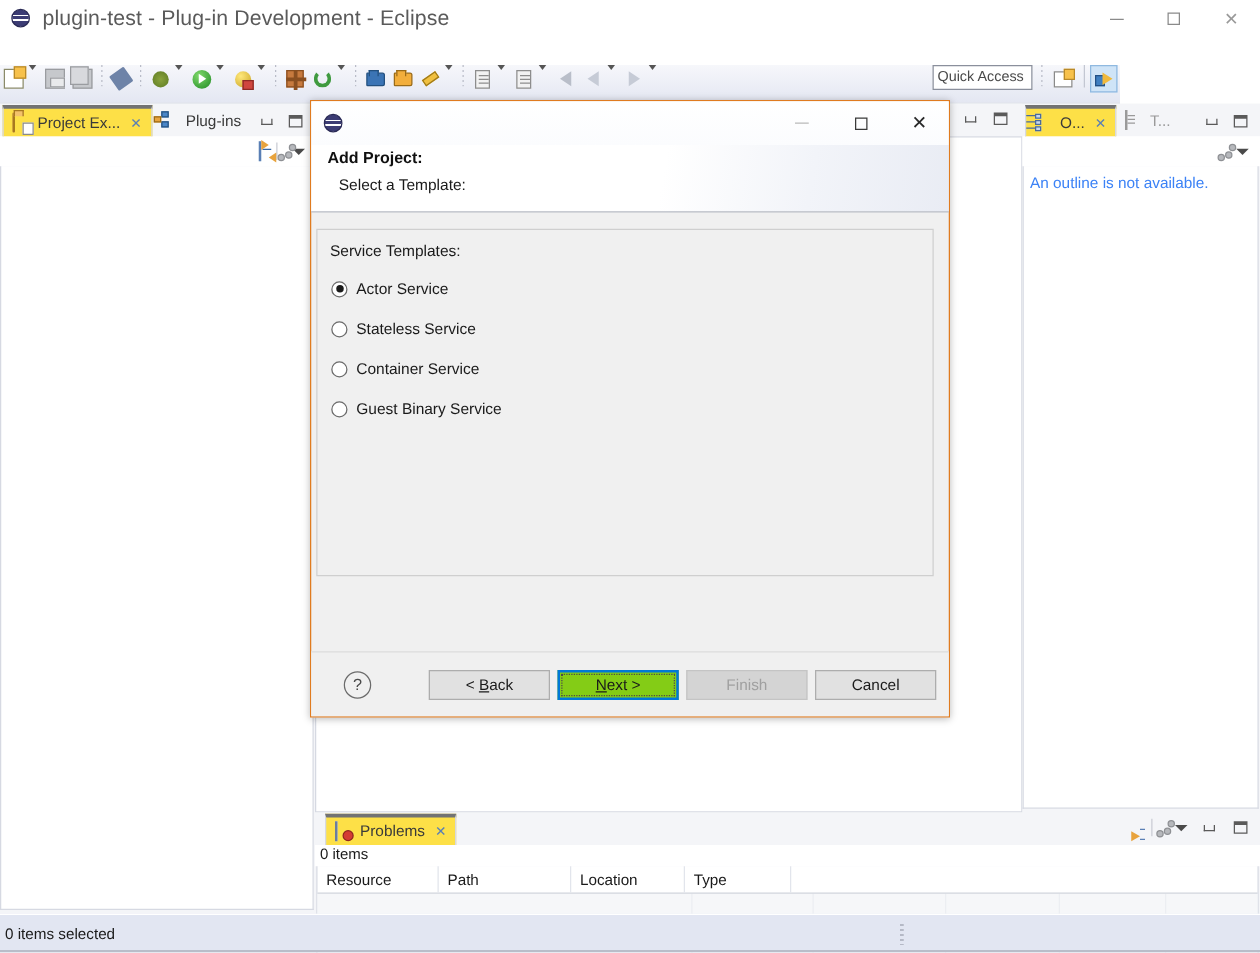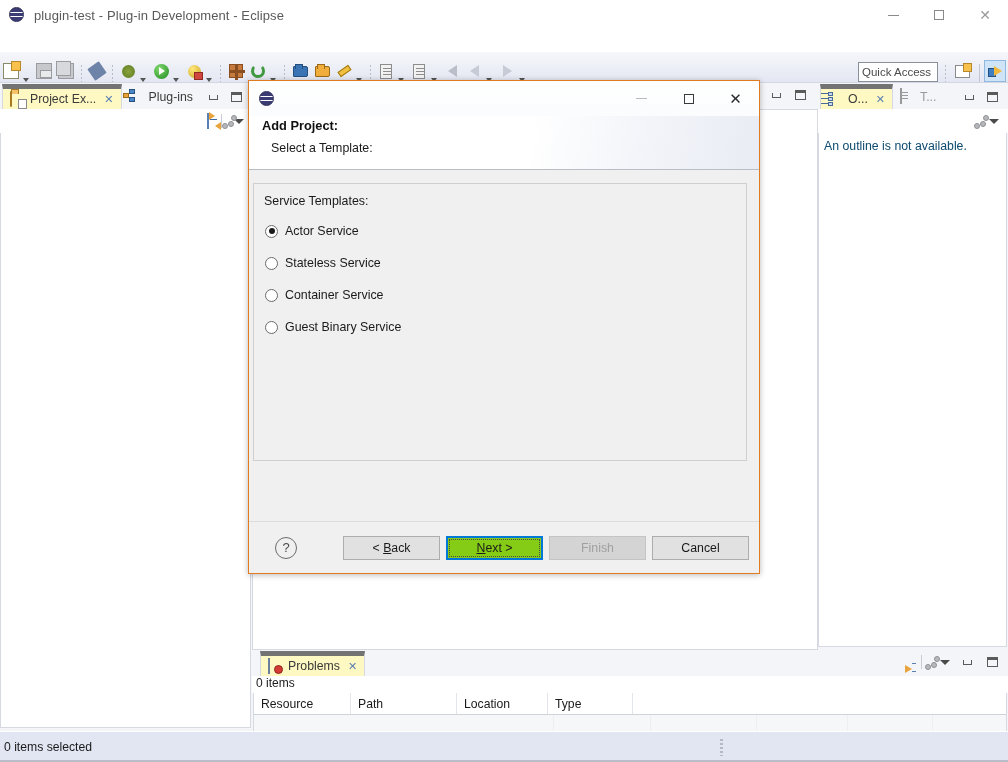--- a/index.html
+++ b/index.html
@@ -18,44 +18,44 @@
     position: absolute; top: 0; left: 0; width: 1008px; height: 31px;
     background: #ffffff; border-bottom: 1px solid #ffffff;
     display: flex; align-items: center;
   }
   .tb-icon { margin-left: 9px; width: 16px; height: 16px; position: relative; }
   .eclipse-globe {
     width: 15px; height: 15px; border-radius: 50%;
     background: linear-gradient(#3c3c74 0 28%, #ffffff 28% 38%, #3c3c74 38% 58%, #ffffff 58% 68%, #3c3c74 68% 100%);
     border: 1px solid #2a2a55;
   }
-  .tb-title { margin-left: 9px; font-size: 13px; color: #5a5a5a; letter-spacing:.1px; }
+  .tb-title { margin-left: 9px; font-size: 17px; color: #5a5a5a; letter-spacing:.1px; }
   .tb-ctrls { margin-left: auto; display: flex; height: 31px; }
   .tb-btn {
     width: 46px; height: 31px; display: flex; align-items: center; justify-content: center;
     color: #7a7a7a; font-size: 13px;
   }
   .gl-min { width: 11px; height: 1px; background: #8a8a8a; }
   .gl-max { width: 10px; height: 10px; border: 1px solid #8a8a8a; }
   .gl-cls { font-size: 14px; color: #9a9a9a; line-height: 1; }
 
   
   .menubar {
     position: absolute; top: 31px; left: 0; width: 1008px; height: 21px;
     background: #ffffff; display: flex; align-items: center; padding-left: 6px;
   }
   .menu-item {
     padding: 2px 8px; font-size: 12.3px; color: #4a4a4a; cursor: default;
   }
 
   
   .toolbar {
-    position: absolute; top: 52px; left: 0; width: 1008px; height: 31px;
+    position: absolute; top: 52px; left: 0; width: 896px; height: 31px;
     background: linear-gradient(#f6f7fb, #eceef6 55%, #e4e7f2);
-    display: flex; align-items: flex-end; padding-left: 0;
+    display: flex; align-items: flex-start; padding-left: 0;
     border-bottom: 1px solid #d3d7e3;
   }
   .tbtn { width: 22px; height: 22px; display: flex; align-items: center; justify-content: center; position: relative; }
   .caret { width: 0; height: 0; border-left: 3.5px solid transparent; border-right: 3.5px solid transparent;
            border-top: 4px solid #555; margin: 0 4px 0 1px; }
   .tsep { width: 1px; height: 17px; margin: 0 4px;
           background: repeating-linear-gradient(#b9bcc8 0 2px, transparent 2px 4px); }
 
   
   .g { width: 16px; height: 16px; position: relative; display: inline-block; }
@@ -105,21 +105,21 @@
   .g-plugdev:after{content:"";position:absolute;right:0;top:0;width:0;height:0;
     border-top:5.5px solid transparent;border-bottom:5.5px solid transparent;border-left:8px solid #f0b93c;}
   .vsep-solid { width:1px;height:18px;background:#c3c7d2;margin:0 4px; }
 
   
   .workbench { position: absolute; top: 83px; left: 0; width: 1008px; height: 648px; background: #f4f5f8; }
   .vtab {
     height: 25px; display: flex; align-items: center; gap: 5px; padding: 0 7px;
     font-size: 12.3px; color: #3a3a3a; position: relative;
   }
-  .vtab.active { background: #fef9c3; border-top: 5px solid #737373; border-left: 1px solid #d6d9e2; border-right:1px solid #d6d9e2; }
+  .vtab.active { background: #fde047; border-top: 3px solid #737373; border-left: 1px solid #d6d9e2; border-right:1px solid #d6d9e2; }
   .vtab.inactive { color: #3a3a3a; }
   .vtab .close-x { font-size: 11px; color: #5a7fb5; margin-left: 3px; }
   .vtab-icon { width: 15px; height: 15px; position: relative; flex-shrink: 0; }
 
   .ic-projexp { width:14px;height:13px;background:#f3c26b;border:1px solid #a8791f;border-radius:1px; }
   .ic-projexp:before{content:"";position:absolute;left:1px;top:-3px;width:6px;height:4px;background:#f3c26b;border:1px solid #a8791f;border-bottom:none;}
   .ic-projexp:after{content:"";position:absolute;right:-2px;bottom:-2px;width:7px;height:8px;background:#fff;border:1px solid #8a8a8a;}
   .ic-plugins { width:15px;height:13px;position:relative; }
   .ic-plugins i { position:absolute;width:6px;height:5px;background:#4a86c8;border:1px solid #26527f; }
   .ic-plugins i:nth-child(1){left:0;top:0;}
@@ -172,21 +172,21 @@
   .editor-ctrls { position:absolute; right:10px; top:4px; display:flex; gap:8px; }
   .editor-body { position:absolute; top:26px; left:0; width:566px; height:541px; background:#ffffff;
       border:1px solid #d6d9e2; }
 
   
   .right-panel { position:absolute; left:818px; top:0; width:190px; height:567px; background:#f4f5f8; }
   .right-tabs { display:flex; align-items:flex-end; height:26px; padding-left:2px; }
   .right-toolrow { height:24px; display:flex;align-items:center;justify-content:flex-end;gap:9px;padding-right:9px; background:#fff;}
   .right-body { position:absolute; top:50px; left:0; width:189px; height:514px; background:#ffffff;
       border:1px solid #d6d9e2; border-top:none; padding:6px 5px; }
-  .outline-msg { font-size:12.3px; color:#0c4a6e; }
+  .outline-msg { font-size:12.3px; color:#3b82f6; }
 
   
   .bottom-panel { position:absolute; left:252px; top:567px; width:756px; height:81px; background:#f4f5f8; }
   .bottom-tabs { display:flex; align-items:flex-end; height:26px; padding-left:8px; position:relative; }
   .bottom-ctrls { position:absolute; right:8px; top:4px; display:flex; align-items:center; gap:9px; }
   .ic-focus { width:15px;height:13px;position:relative; }
   .ic-focus:before{content:"";position:absolute;left:0;top:1px;width:4px;height:1px;background:#5a7fb5;box-shadow:0 8px 0 #5a7fb5;}
   .ic-focus:after{content:"";position:absolute;right:0;top:3px;width:0;height:0;
       border-top:4px solid transparent;border-bottom:4px solid transparent;border-left:7px solid #e8a33d;}
   .bp-items { height: 17px; font-size:12px; color:#1a1a1a; padding-left:4px; background:#fff; }

